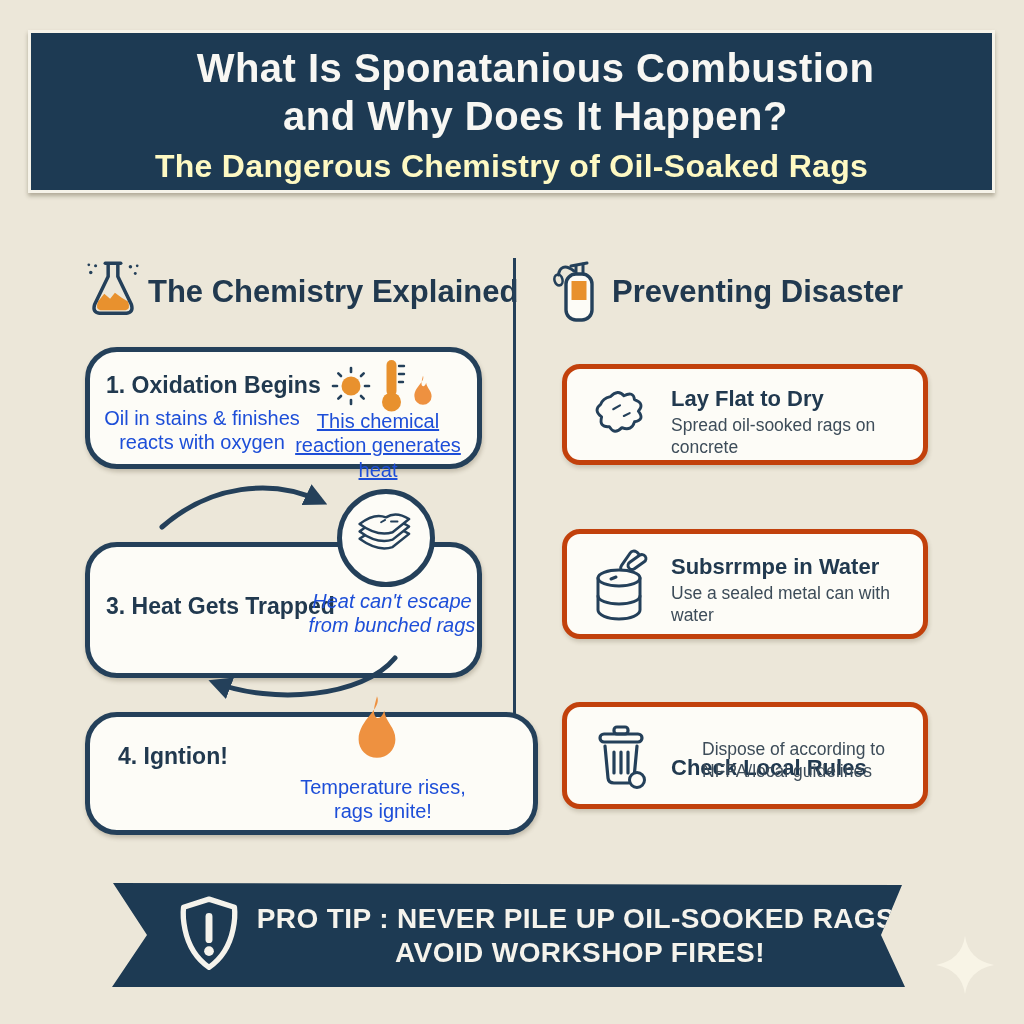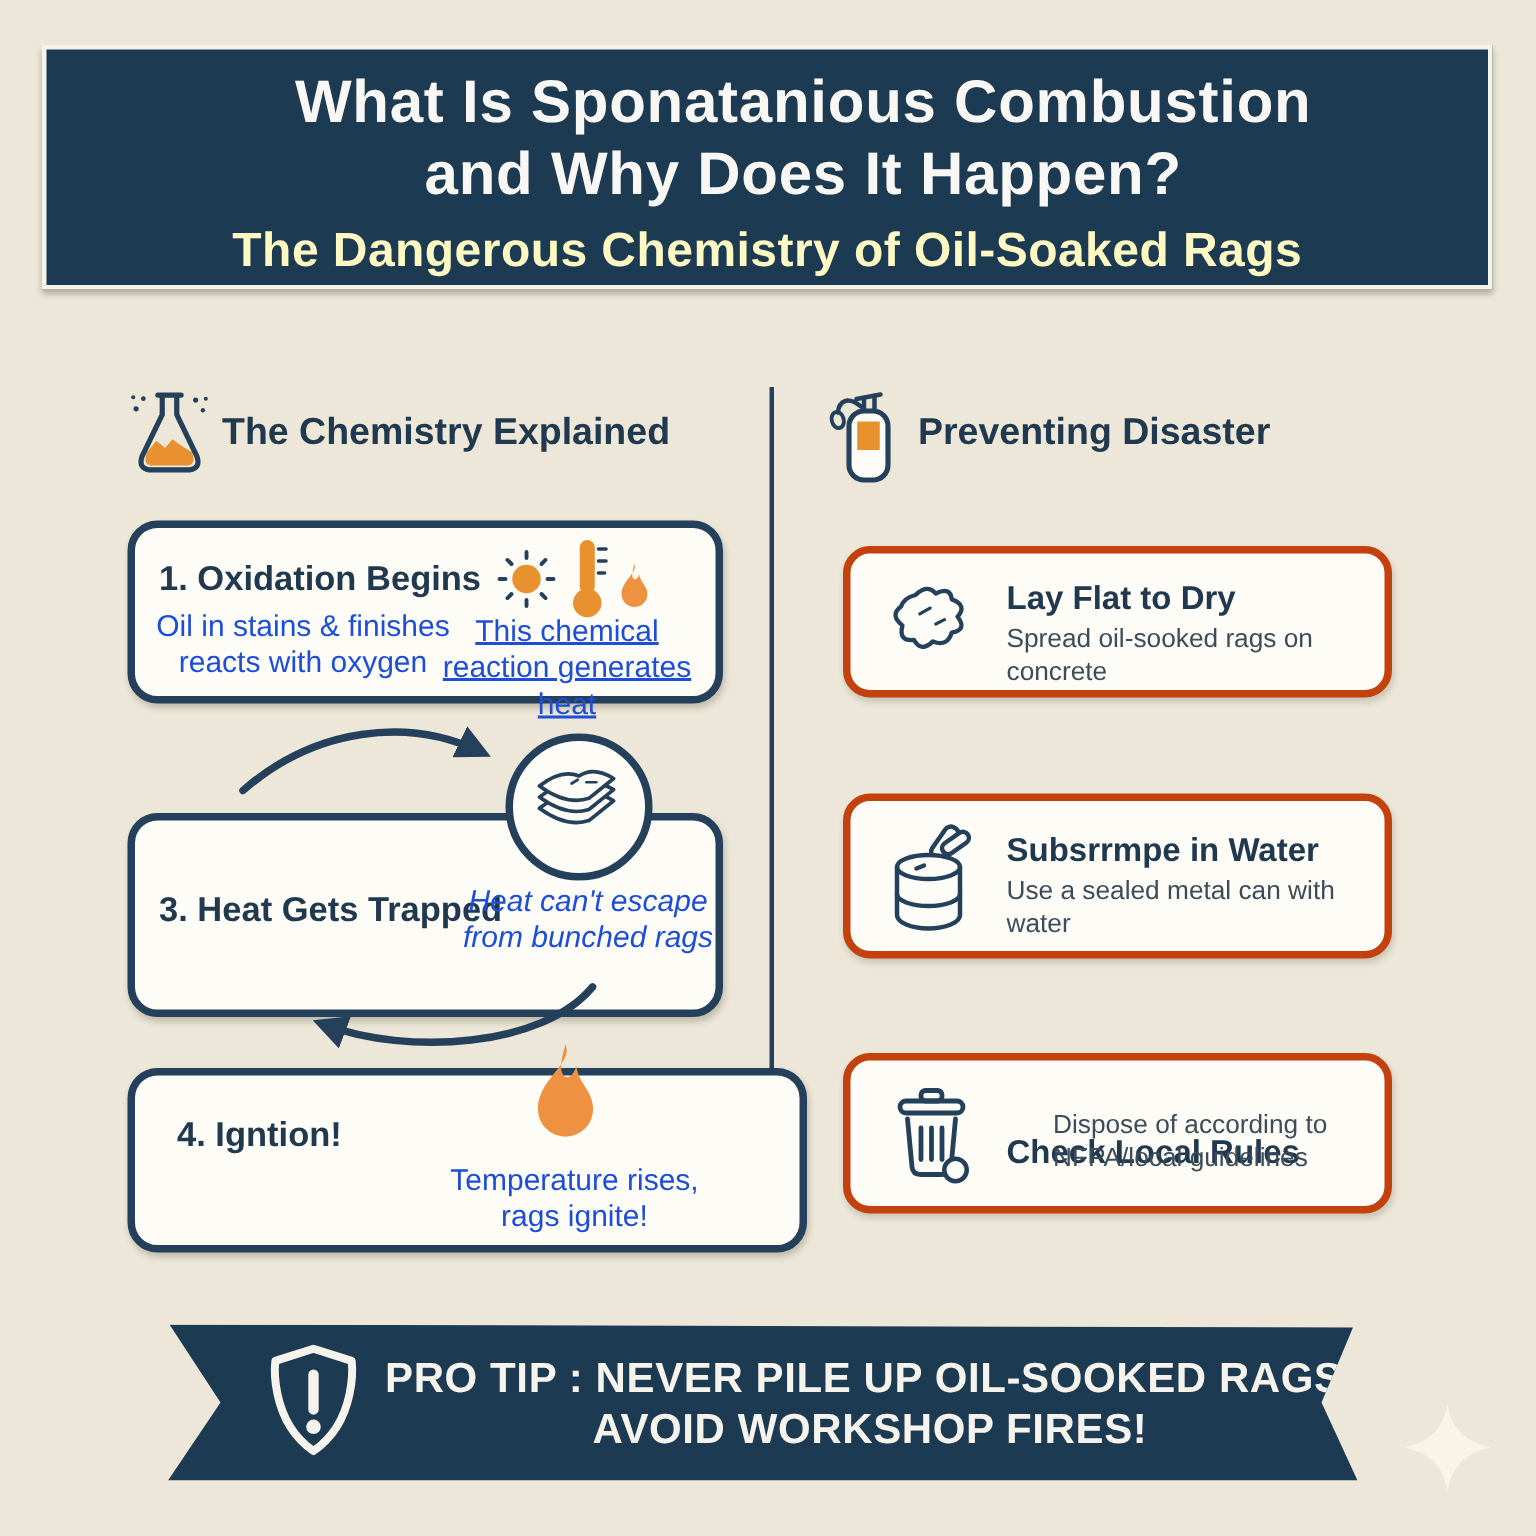--- a/index.html
+++ b/index.html
@@ -7,27 +7,27 @@
   .canvas{position:relative;width:1024px;height:1024px;background:#ece7d9;overflow:hidden;}
 
   
   .header{position:absolute;left:28px;top:30px;width:967px;height:163px;background:#1d3a53;
           border:3px solid #f6f3e9;box-sizing:border-box;text-align:center;
           box-shadow:0 3px 4px rgba(70,60,35,.35);padding-top:11px;}
   .h-title{color:#f8f7f3;font-size:40px;font-weight:bold;line-height:48px;letter-spacing:.5px;padding-left:48px;}
   .h-sub{color:#fef9c3;font-size:32px;font-weight:bold;margin-top:8px;letter-spacing:.3px;}
 
   
-  .sec-head{position:absolute;font-size:25px;font-weight:bold;color:#21394f;}
+  .sec-head{position:absolute;font-size:31px;font-weight:bold;color:#21394f;}
   .icon-abs{position:absolute;}
 
   .divider{position:absolute;left:513px;top:258px;width:3px;height:572px;background:#24405a;}
 
   
-  .card{position:absolute;background:#fdfcf7;box-sizing:border-box;border-radius:20px;}
+  .card{position:absolute;background:#fdfcf7;box-sizing:border-box;border-radius:32px;}
   .card.navy{border:5px solid #24405a;box-shadow:1px 3px 4px rgba(70,60,35,.25);}
   .card.orange{border:5px solid #c2410c;border-radius:18px;box-shadow:1px 3px 4px rgba(70,60,35,.2);}
   .card-title{position:absolute;font-size:23px;font-weight:bold;color:#21394f;white-space:nowrap;}
   .card-text{position:absolute;font-size:20px;color:#1d4ed8;line-height:1.22;text-align:center;}
   .tip-title{position:absolute;font-size:22px;font-weight:bold;color:#21394f;white-space:nowrap;}
   .tip-text{position:absolute;font-size:17.5px;color:#3d4c59;line-height:1.25;text-align:left;}
 
   .circle-badge{position:absolute;left:337px;top:489px;width:98px;height:98px;border-radius:50%;
                 background:#fdfcf7;border:5px solid #24405a;box-sizing:border-box;z-index:3;
                 display:flex;align-items:center;justify-content:center;}

